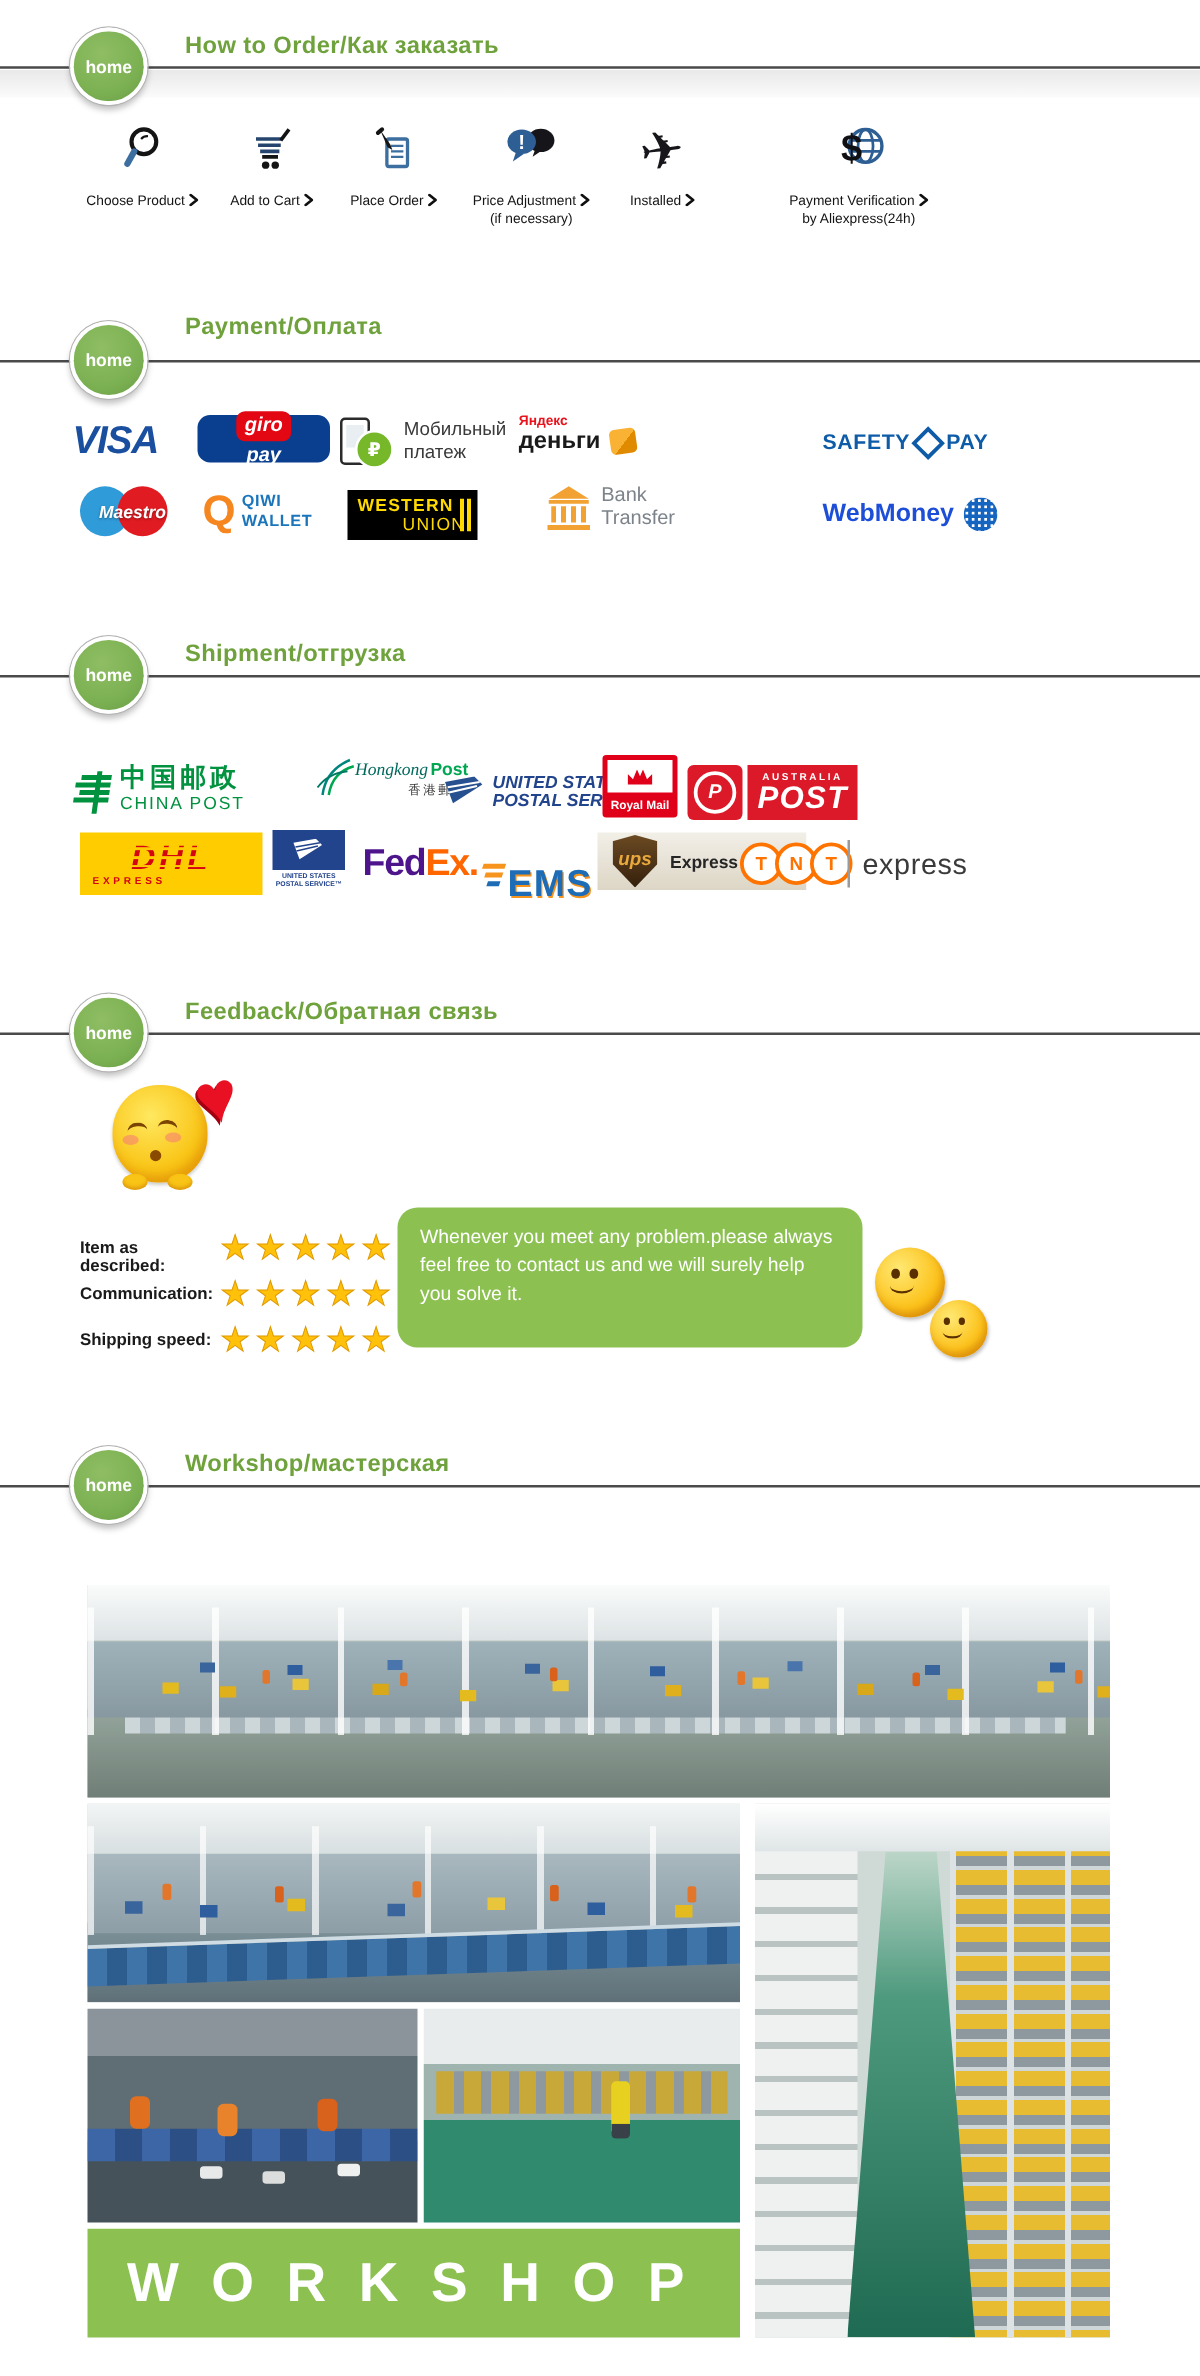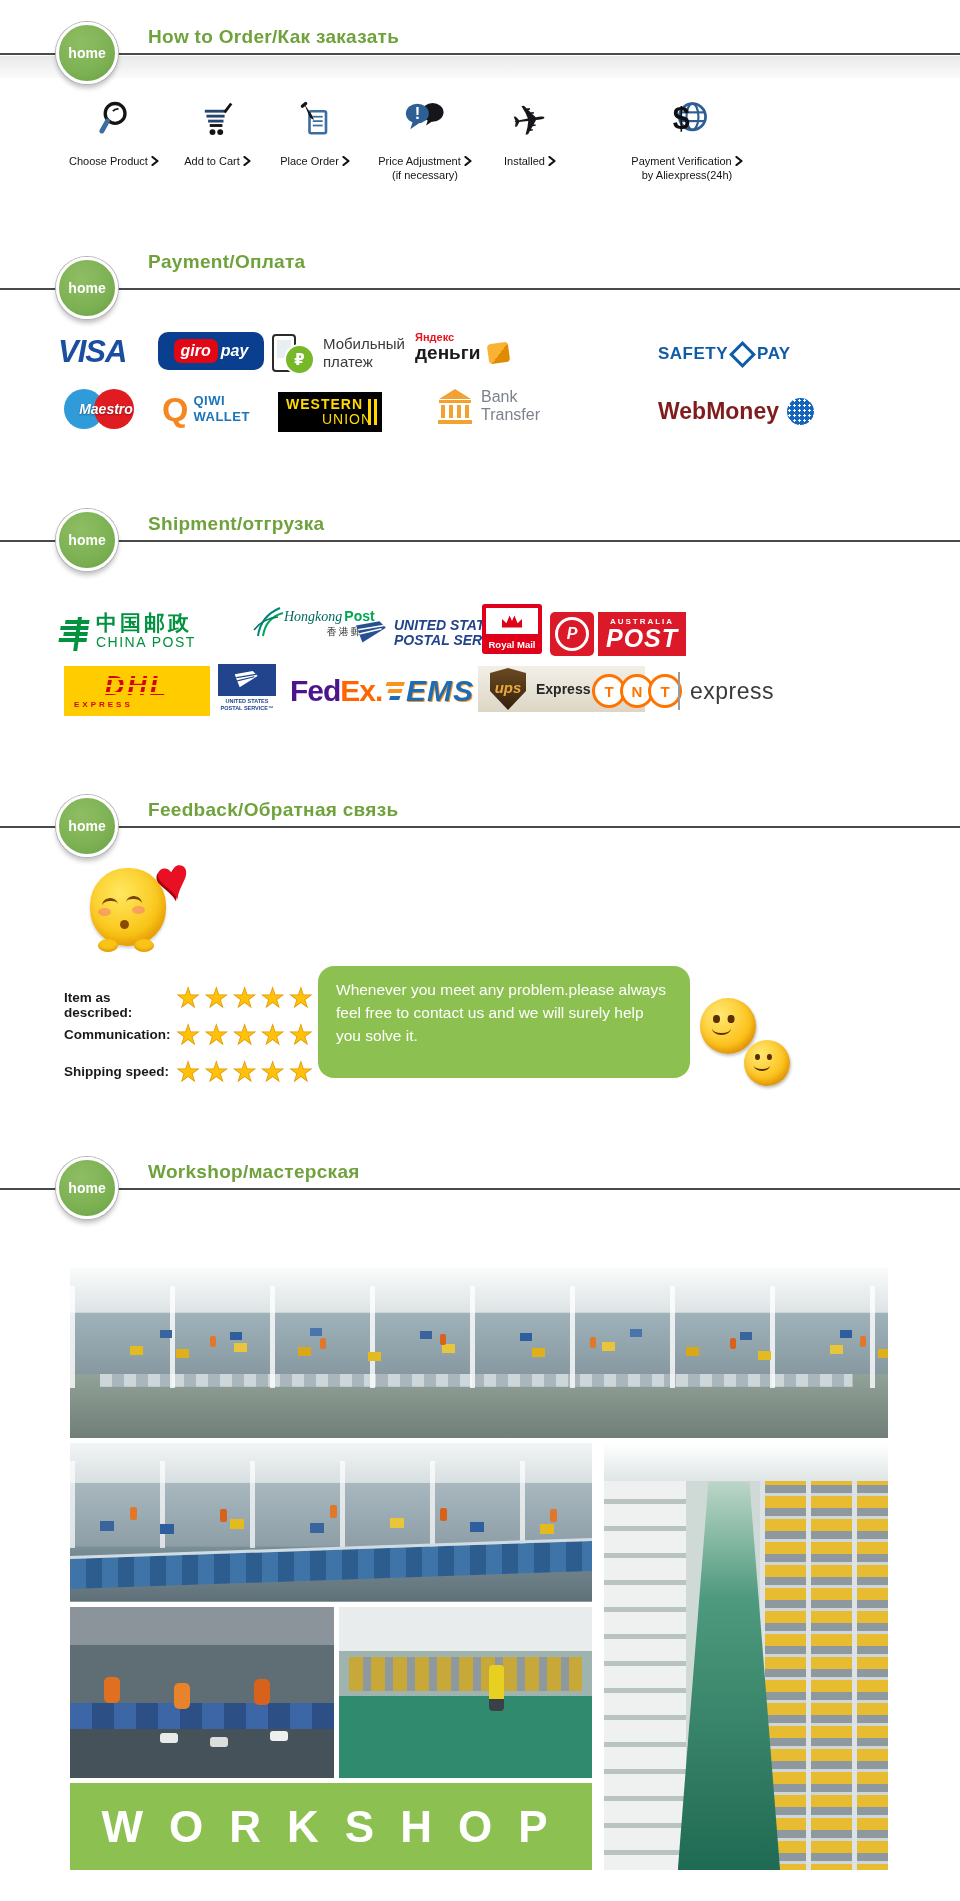--- a/index.html
+++ b/index.html
@@ -23,21 +23,21 @@
   .s-label{margin-top:12px;font-size:11px;color:#141414;line-height:1.3;}
   .s-label .chev{margin-left:3px;vertical-align:-1px;}
   .plane-glyph{font-size:42px;color:#17171b;line-height:1;display:inline-block;transform:rotate(-8deg);}
 
   
   .cell{position:absolute;display:flex;align-items:center;}
 
   
   .visa{font-size:31px;font-weight:900;font-style:italic;color:#1a4fa0;letter-spacing:-1px;}
   .giropay{width:106px;height:38px;background:#0a3f8f;border-radius:10px;display:flex;
-           align-items:center;justify-content:center;gap:3px;}
+           align-items:center;justify-content:center;gap:3px;flex-direction:column;}
   .giro-box{background:#e30613;color:#fff;font-style:italic;font-weight:800;font-size:16px;
             padding:3px 7px;border-radius:7px;}
   .pay-txt{color:#fff;font-style:italic;font-weight:800;font-size:16px;}
   .phone{width:20px;height:34px;border:2px solid #2b2b2b;border-radius:4px;background:#fff;position:relative;}
   .phone::after{content:"";position:absolute;left:3px;top:4px;right:3px;height:18px;background:#e8eef2;}
   .rub-circle{width:27px;height:27px;border-radius:50%;background:#76b82a;border:2px solid #fff;
               color:#fff;font-weight:bold;font-size:15px;display:flex;align-items:center;justify-content:center;
               margin-left:-12px;margin-top:14px;z-index:2;}
   .mob-text{margin-left:8px;font-size:15px;color:#3a3a3a;line-height:1.2;}
   .ya-brand{color:#e8131c;font-weight:bold;font-size:11px;line-height:1;}
@@ -62,21 +62,21 @@
   .wu::after{content:"";position:absolute;right:5px;top:7px;bottom:7px;width:9px;
              background:repeating-linear-gradient(90deg,#ffd900 0 3px,#000 3px 6px);}
   .bank-icon{display:flex;flex-direction:column;align-items:center;margin-right:9px;}
   .bank-roof{width:0;height:0;border-left:16px solid transparent;border-right:16px solid transparent;
              border-bottom:10px solid #f2a233;}
   .bank-top{width:32px;height:3px;background:#f2a233;margin-top:1px;}
   .bank-cols{width:28px;height:13px;margin-top:2px;
              background:repeating-linear-gradient(90deg,#f2a233 0 4px,#fff 4px 8px);}
   .bank-base{width:34px;height:4px;background:#f2a233;margin-top:2px;}
   .bank-txt{font-size:16px;color:#7d838a;line-height:1.15;}
-  .wm-txt{color:#7f1d1d;font-weight:bold;font-size:23px;}
+  .wm-txt{color:#1d4ed8;font-weight:bold;font-size:20px;}
   .wm-globe{width:27px;height:27px;border-radius:50%;margin-left:8px;background:#1565c0;
             background-image:radial-gradient(#fff 1.1px,transparent 1.3px);background-size:5px 5px;}
 
   
   .cp-emblem{display:flex;flex-direction:column;gap:2px;transform:skewX(-8deg);margin-right:8px;position:relative;}
   .cp-emblem i{display:block;height:4px;background:#00923f;}
   .cp-emblem::after{content:"";position:absolute;left:12px;top:-3px;width:4px;height:34px;background:#00923f;}
   .cp-cn{color:#00923f;font-weight:bold;font-size:21px;letter-spacing:3px;line-height:1.05;}
   .cp-en{color:#00923f;font-size:14px;letter-spacing:1.5px;line-height:1.2;}
   .hk-script{font-family:"Liberation Serif","DejaVu Serif",serif;font-style:italic;color:#00685c;font-size:14px;}
@@ -105,22 +105,22 @@
            -webkit-background-clip:text;background-clip:text;-webkit-text-fill-color:transparent;}
   .dhl .d2{color:#d40511;font-size:8px;font-weight:bold;letter-spacing:3px;align-self:flex-start;margin-left:10px;}
   .usps2{display:flex;flex-direction:column;align-items:center;}
   .usps2 .ubox{width:58px;height:32px;background:#22448c;display:flex;align-items:center;justify-content:center;}
   .usps2 .utx{font-size:5.5px;font-weight:bold;color:#22448c;line-height:1.2;text-align:center;margin-top:2px;}
   .fedex .fe1{color:#4d148c;font-weight:900;font-size:30px;letter-spacing:-1px;}
   .fedex .fe2{color:#ff6600;font-weight:900;font-size:30px;letter-spacing:-1px;}
   .fedex .fe3{color:#ff6600;font-weight:900;font-size:30px;}
   .ems-bars{display:flex;flex-direction:column;align-items:flex-end;gap:3px;margin-right:4px;transform:skewX(-18deg);}
   .ems-bars i{display:block;height:4px;}
-  .ems-txt{color:#1d6cb5;font-weight:900;font-style:italic;font-size:30px;letter-spacing:1px;
-           text-shadow:1px 1px 0 #f7941d;}
+  .ems-txt{color:#1d6cb5;font-weight:900;font-size:30px;letter-spacing:1px;
+           text-shadow:1px 1px 0 #f7941d;margin-top:17px;}
   .ups{background:linear-gradient(#f2efe7,#ddd6c6);padding:3px 12px;display:flex;align-items:center;gap:10px;height:46px;box-sizing:border-box;}
   .ups-shield{width:36px;height:42px;background:linear-gradient(#6b4a23,#35200c);
               clip-path:polygon(0 12%,50% 0,100% 12%,100% 55%,50% 100%,0 55%);
               display:flex;align-items:center;justify-content:center;}
   .ups-shield span{color:#eaa93c;font-style:italic;font-weight:900;font-size:15px;margin-top:-4px;}
   .ups-svc{color:#262626;font-weight:900;font-size:14px;}
   .tnt{display:flex;align-items:center;}
   .tnt b{width:28px;height:28px;border:3.5px solid #ff7300;border-radius:50%;background:#fff;color:#ff7300;
          font-weight:900;font-size:15px;display:flex;align-items:center;justify-content:center;margin-left:-6px;}
   .tnt b:first-child{margin-left:0;}

